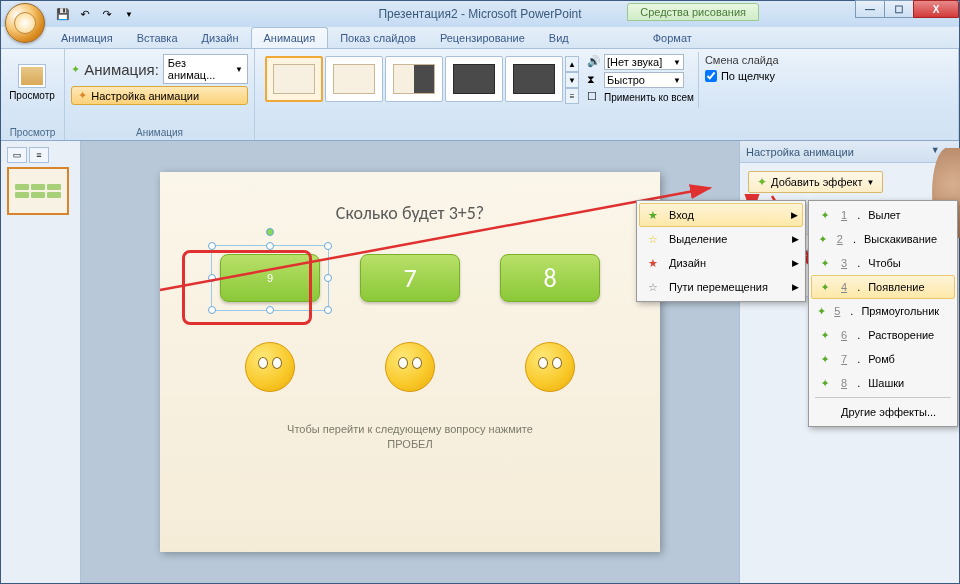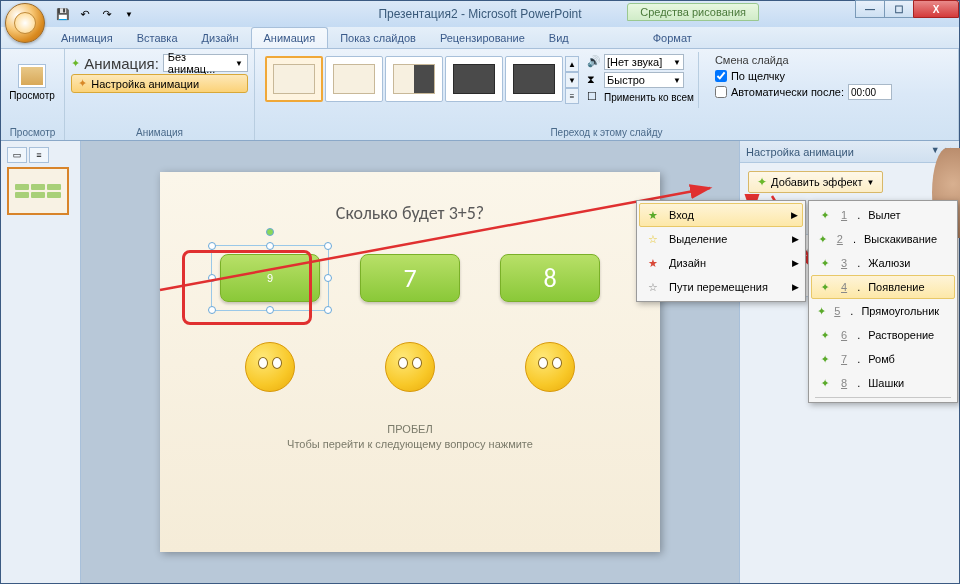--- a/index.html
+++ b/index.html
@@ -20,35 +20,35 @@
 .tab.active{background:linear-gradient(#f5f9fd,#ecf3fb);border:1px solid #a8c0da;border-bottom:none;border-radius:3px 3px 0 0}
 .ribbon{height:92px;background:linear-gradient(#ecf3fb,#dae8f7 50%,#d0e2f3);border-bottom:1px solid #8aa8c8;display:flex}
 .group{border-right:1px solid #b8cde0;padding:3px 6px 0;display:flex;flex-direction:column}
 .group-label{font-size:10px;color:#4a6a8a;text-align:center;padding:2px 0;margin-top:auto}
 .preview-btn{width:50px;height:60px;border:1px solid transparent;display:flex;flex-direction:column;align-items:center;justify-content:center;gap:2px;border-radius:3px}
 .preview-ico{width:28px;height:24px;background:#fff;border:1px solid #a8c0da;position:relative}
 .preview-ico::before{content:"";position:absolute;inset:2px;background:linear-gradient(#e8c888,#d8a858)}
 .anim-controls{display:flex;flex-direction:column;gap:2px;padding-top:2px}
 .anim-row{display:flex;align-items:center;gap:4px}
 .anim-label{font-size:15px;color:#3a3a3a}
-.anim-combo{width:90px;height:18px;border:1px solid #a8b8c8;background:#fff;padding:0 4px;font-size:10px;display:flex;align-items:center;justify-content:space-between}
+.anim-combo{width:90px;height:30px;border:1px solid #a8b8c8;background:#fff;padding:0 4px;font-size:10px;display:flex;align-items:center;justify-content:space-between}
 .anim-cfg{padding:2px 6px;background:linear-gradient(#fde8b8,#fbd278);border:1px solid #d8a838;border-radius:3px;display:flex;align-items:center;gap:4px;font-size:11px}
 .gallery{display:flex;gap:2px;padding:4px}
 .gal-item{width:58px;height:46px;border:1px solid #a8c0da;background:#fff;display:flex;align-items:center;justify-content:center;border-radius:2px}
 .gal-item.sel{border:2px solid #f0a838;background:#fef4e0}
 .gal-slide{width:42px;height:30px;background:#f7f0e0;border:1px solid #c8b898}
 .gal-item.dark .gal-slide{background:#4a4a4a;border-color:#2a2a2a}
 .gal-more{width:14px;display:flex;flex-direction:column}
 .gal-more div{flex:1;border:1px solid #a8c0da;background:#eaf2fa;display:flex;align-items:center;justify-content:center;font-size:8px}
 .sound-group{padding:2px 4px}
 .sg-row{display:flex;align-items:center;gap:3px;margin-bottom:2px}
 .sg-combo{width:80px;height:16px;border:1px solid #a8b8c8;background:#fff;font-size:10px;padding:0 2px;display:flex;align-items:center;justify-content:space-between}
 .sg-icon{width:14px;height:14px}
 .sg-text{font-size:10px}
-.adv-group{padding:2px 16px;border-left:1px solid #b8cde0}
+.adv-group{padding:2px 6px;border-left:1px solid #b8cde0}
 .adv-title{font-size:11px;color:#3a3a3a;margin-bottom:4px}
 .chk{display:flex;align-items:center;gap:4px;font-size:10px;margin-bottom:2px}
 .chk input{width:12px;height:12px}
 .time-box{width:44px;height:16px;border:1px solid #a8b8c8;background:#fff;font-size:10px;padding:0 2px;display:inline-flex;align-items:center}
 .workspace{position:absolute;top:140px;left:0;right:0;bottom:0;display:flex;background:#b8c8d8}
 .thumbs{width:80px;background:#e8eff7;border-right:1px solid #a8c0da;padding:6px}
 .thumb-tabs{display:flex;gap:2px;margin-bottom:4px}
 .thumb-tab{width:20px;height:16px;border:1px solid #a8c0da;background:#f0f6fc;font-size:9px;display:flex;align-items:center;justify-content:center}
 .thumb{width:62px;height:48px;border:2px solid #d8842a;background:#f8f2e4;margin-top:4px;padding:4px;position:relative}
 .thumb-content{position:absolute;inset:6px;display:grid;grid-template-columns:1fr 1fr 1fr;gap:2px;align-content:center}
@@ -194,28 +194,22 @@
               <span class="sg-icon">☐</span>
               <span class="sg-text">Применить ко всем</span>
             </div>
         </div>
         <div class="adv-group">
           <div class="adv-title">Смена слайда</div>
           <label class="chk">
               <input type="checkbox" checked="" style="">
               <span>По щелчку</span>
             </label>
-          <label class="chk">
-              <input type="checkbox" style="">
-              <span>Автоматически после:</span>
-              <span class="time-box">00:00</span>
-            </label>
-        </div>
-      </div>
-      <div class="group-label">Переход к этому слайду</div>
+        </div>
+      </div>
     </div>
   </div>
 
   <div class="workspace">
     <div class="thumbs">
       <div class="thumb-tabs">
         <div class="thumb-tab">▭</div>
         <div class="thumb-tab">≡</div>
       </div>
       <div class="thumb">
@@ -250,22 +244,22 @@
           </div>
           <div class="answer-btn">7</div>
           <div class="answer-btn">8</div>
         </div>
         <div class="emoji-row">
           <div class="emoji"></div>
           <div class="emoji"></div>
           <div class="emoji"></div>
         </div>
         <div class="slide-hint">
+          <div>Чтобы перейти к следующему вопросу нажмите</div>
           <div>ПРОБЕЛ</div>
-          <div>Чтобы перейти к следующему вопросу нажмите</div>
         </div>
         <div class="red-box" style="left:22px;top:78px;width:130px;height:75px"></div>
       </div>
     </div>
 
     <div class="task-pane">
       <div class="tp-header">
         <span>Настройка анимации</span>
         <div class="tp-close">
           <span style="font-size:9px">▼</span>
@@ -306,27 +300,31 @@
   <div class="menu-item">
       <span class="menu-icon" style="color:#888">☆</span>
       <span>Пути перемещения</span>
       <span class="menu-arrow">▶</span>
     </div>
 </div>
 
 <div class="menu menu2">
   <div class="menu-item"><span class="menu-icon" style="color:#5aaa2a">✦</span><span class="m2-key">1</span>. <span>Вылет</span></div>
   <div class="menu-item"><span class="menu-icon" style="color:#5aaa2a">✦</span><span class="m2-key">2</span>. <span>Выскакивание</span></div>
-  <div class="menu-item"><span class="menu-icon" style="color:#5aaa2a">✦</span><span class="m2-key">3</span>. <span>Жалюзи</span></div>
+  <div class="menu-item"><span class="menu-icon" style="color:#5aaa2a">✦</span><span class="m2-key">3</span>. <span>Чтобы</span></div>
   <div class="menu-item hi"><span class="menu-icon" style="color:#5aaa2a">✦</span><span class="m2-key">4</span>. <span>Появление</span></div>
   <div class="menu-item"><span class="menu-icon" style="color:#5aaa2a">✦</span><span class="m2-key">5</span>. <span>Прямоугольник</span></div>
   <div class="menu-item"><span class="menu-icon" style="color:#5aaa2a">✦</span><span class="m2-key">6</span>. <span>Растворение</span></div>
   <div class="menu-item"><span class="menu-icon" style="color:#5aaa2a">✦</span><span class="m2-key">7</span>. <span>Ромб</span></div>
   <div class="menu-item"><span class="menu-icon" style="color:#5aaa2a">✦</span><span class="m2-key">8</span>. <span>Шашки</span></div>
   <div class="menu-sep"></div>
+  <div class="menu-item">
+      <span class="menu-icon"></span>
+      <span>Другие эффекты...</span>
+    </div>
 </div>
 
 <svg class="arrow" style="left:150px;top:180px;width:580px;height:120px">
   <defs>
       <marker id="ah1" markerWidth="10" markerHeight="10" refX="8" refY="3" orient="auto">
         <path d="M0,0 L9,3 L0,6 Z" fill="#e03030"></path>
       </marker>
     </defs>
   <line x1="10" y1="110" x2="560" y2="8" stroke="#e03030" stroke-width="2.5" marker-end="url(#ah1)"></line>
 </svg>

